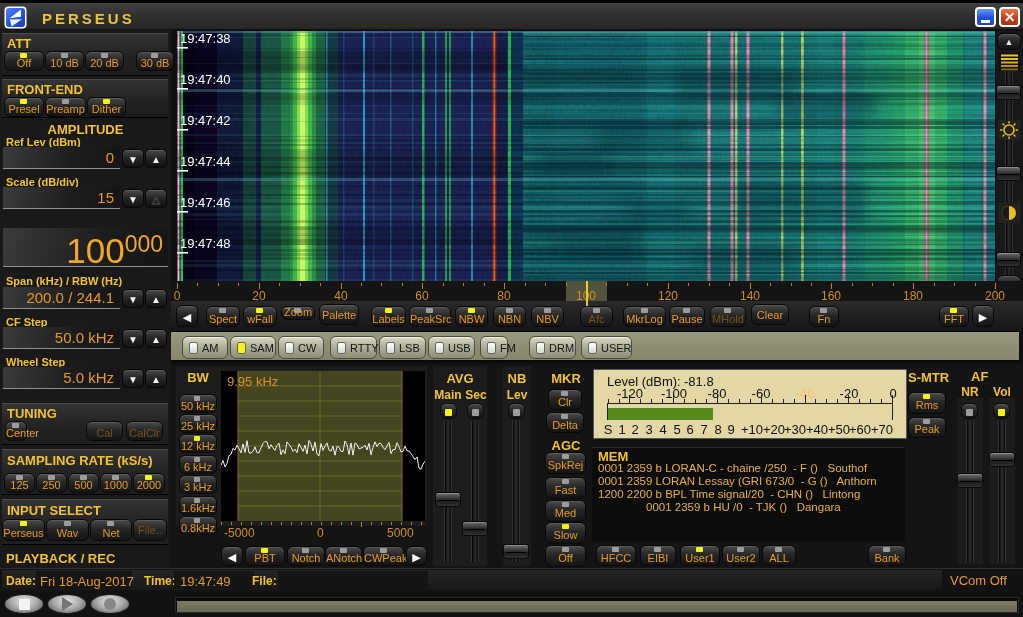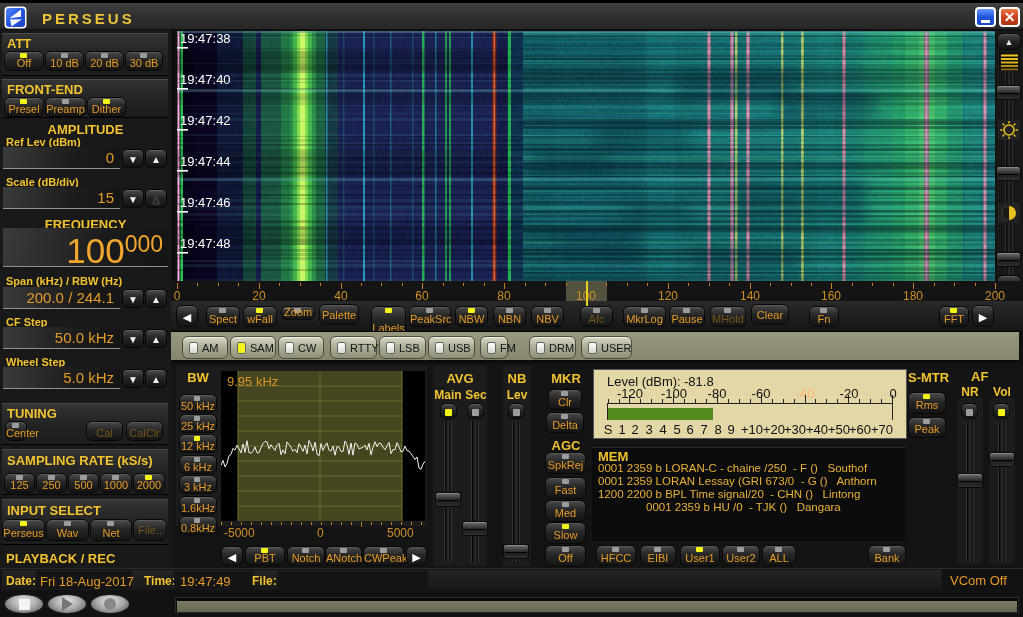--- a/index.html
+++ b/index.html
@@ -87,21 +87,21 @@
         <div class="lbl">Off</div>
       </div>
   <div class="btn" style="left:45px;top:21px;width:39px;height:20px;">
         <div class="ind"></div>
         <div class="lbl">10 dB</div>
       </div>
   <div class="btn" style="left:85px;top:21px;width:39px;height:20px;">
         <div class="ind"></div>
         <div class="lbl">20 dB</div>
       </div>
-  <div class="btn" style="left:125px;top:21px;width:38px;height:20px;">
+  <div class="btn" style="left:136px;top:21px;width:38px;height:20px;">
         <div class="ind"></div>
         <div class="lbl">30 dB</div>
       </div>
 
   <div class="abs panel" style="left:2px;top:49px;width:166px;height:39px;"></div>
   <div class="glabel" style="left:7px;top:52px;font-size:13px;">FRONT-END</div>
   <div class="btn" style="left:4px;top:67px;width:40px;height:20px;">
         <div class="ind on"></div>
         <div class="lbl">Presel</div>
       </div>
@@ -117,21 +117,20 @@
   <div class="glabel" style="left:0;top:92px;width:171px;text-align:center;font-size:13px;">AMPLITUDE</div>
   <div class="glabel" style="left:6px;top:106px;font-size:11px;">Ref Lev (dBm)</div>
   <div class="inp" style="left:3px;top:117px;width:117px;height:22px;font-size:15px;line-height:22px;padding-right:6px;">0</div>
   <div class="arw" style="left:122px;top:119px;">▼</div>
   <div class="arw" style="left:145px;top:119px;">▲</div>
   <div class="glabel" style="left:6px;top:146px;font-size:11px;">Scale (dB/div)</div>
   <div class="inp" style="left:3px;top:157px;width:117px;height:22px;font-size:15px;line-height:22px;padding-right:6px;">15</div>
   <div class="arw" style="left:122px;top:159px;">▼</div>
   <div class="arw" style="left:145px;top:159px;color:#3a3a3a;text-shadow:0 0 1px #888;">△</div>
 
-  <div class="glabel" style="left:0;top:187px;width:171px;text-align:center;font-size:13px;">FREQUENCY</div>
   <div class="inp" style="left:3px;top:198px;width:165px;height:39px;"></div>
   <div class="abs" style="left:0;top:203px;width:163px;text-align:right;color:#f0a52c;">
     <span style="font-size:35px;line-height:33px;">100</span><span style="font-size:23px;line-height:23px;vertical-align:11px;">000</span>
   </div>
   <div class="glabel" style="left:6px;top:245px;font-size:11px;">Span (kHz) / RBW (Hz)</div>
   <div class="inp" style="left:3px;top:257px;width:117px;height:22px;font-size:15px;line-height:22px;padding-right:6px;">200.0 / 244.1</div>
   <div class="arw" style="left:122px;top:259px;">▼</div>
   <div class="arw" style="left:145px;top:259px;">▲</div>
   <div class="glabel" style="left:6px;top:286px;font-size:11px;">CF Step</div>
   <div class="inp" style="left:3px;top:297px;width:117px;height:22px;font-size:15px;line-height:22px;padding-right:6px;">50.0 kHz</div>
@@ -587,21 +586,21 @@
       </div>
   <div class="btn" style="left:72px;top:5px;width:34px;height:21px;">
         <div class="ind on"></div>
         <div class="lbl">wFall</div>
       </div>
   <div class="btn" style="left:110px;top:5px;width:34px;height:14px;">
         <div class="ind"></div>
         <div class="lbl">Zoom</div>
       </div>
   <div class="btn" style="left:148px;top:3px;width:40px;height:21px;line-height:21px;">Palette</div>
-  <div class="btn" style="left:200px;top:5px;width:35px;height:30px;">
+  <div class="btn" style="left:200px;top:5px;width:35px;height:21px;">
         <div class="ind on"></div>
         <div class="lbl">Labels</div>
       </div>
   <div class="btn" style="left:238px;top:5px;width:42px;height:21px;">
         <div class="ind"></div>
         <div class="lbl">PeakSrc</div>
       </div>
   <div class="btn" style="left:284px;top:5px;width:33px;height:21px;">
         <div class="ind on"></div>
         <div class="lbl">NBW</div>

